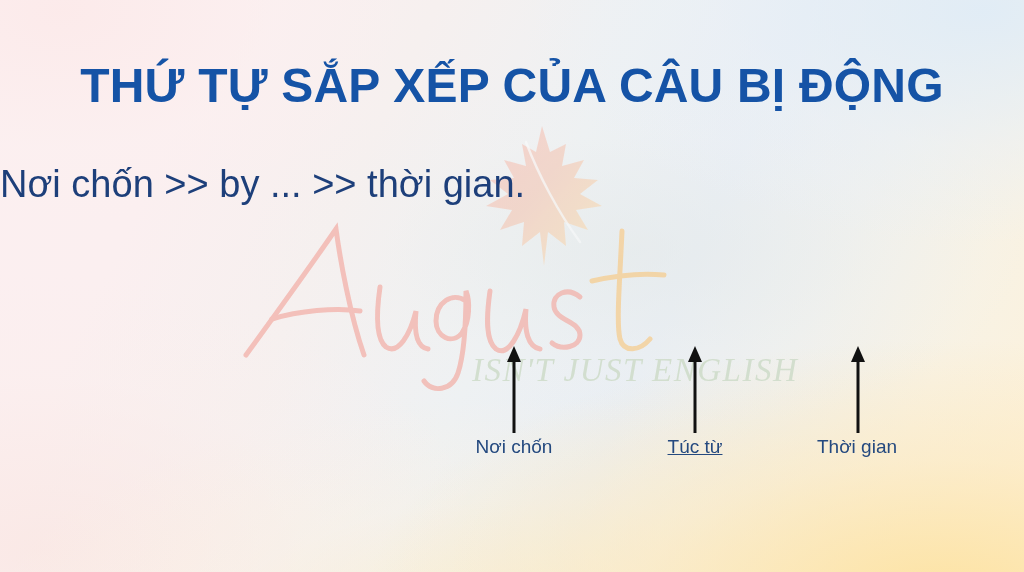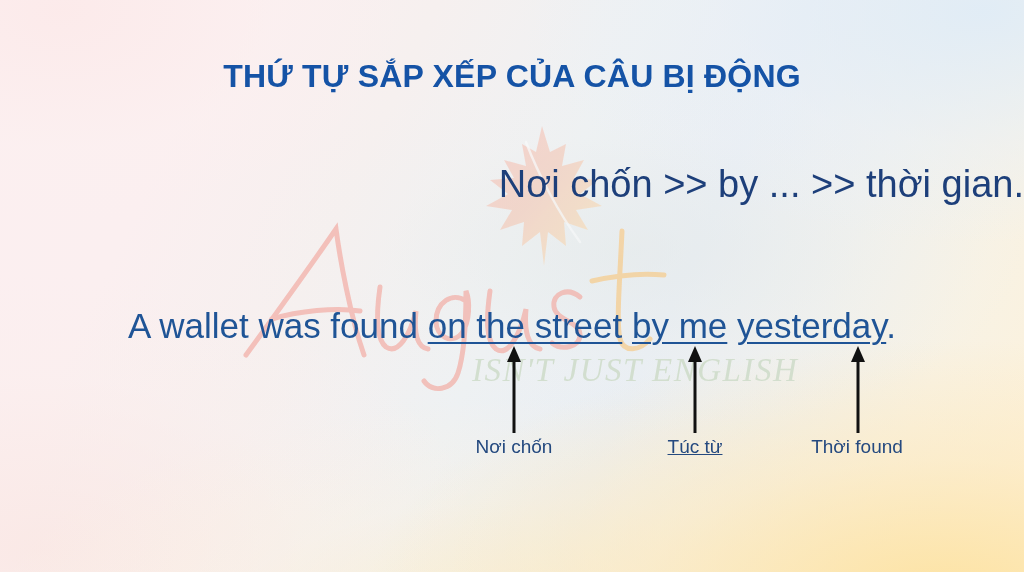--- a/index.html
+++ b/index.html
@@ -68,30 +68,30 @@
     opacity:0.85;
     white-space:nowrap;
     font-weight:400;
   }
 
   
   .title {
     position:absolute;
     left:0; right:0; top:58px;
     text-align:center;
-    font-size:32px;
+    font-size:48px;
     font-weight:700;
     letter-spacing:0.2px;
     color:#1553a6;
     white-space:nowrap;
   }
   .subtitle {
     position:absolute;
     left:0; right:0; top:163px;
-    text-align:right;
+    text-align:left;
     font-size:38px;
     font-weight:400;
     color:#1d3f7a;
     white-space:nowrap;
   }
   .sentence {
     position:absolute;
     left:0; right:0; top:306px;
     text-align:center;
     font-size:35px;
@@ -171,21 +171,20 @@
       </g>
     </svg>
   </div>
 
   <div class="wm-tagline">ISN'T JUST ENGLISH</div>
 
   <div class="title">THỨ TỰ SẮP XẾP CỦA CÂU BỊ ĐỘNG</div>
 
   <div class="subtitle">Nơi chốn &gt;&gt; by ... &gt;&gt; thời gian.</div>
 
-  <div class="sentence"><span>A wallet was found </span><span class="u">on the street</span><span> </span><span class="u">by me</span><span> </span><span class="u">yesterday</span><span>.</span></div>
 
   <div class="arrow a1">
     <svg width="18" height="88" viewBox="0 0 18 88" aria-hidden="true">
       <line x1="9" y1="88" x2="9" y2="14" stroke="#111111" stroke-width="3"></line>
       <polygon points="9,1 2,17 16,17" fill="#111111"></polygon>
     </svg>
   </div>
   <div class="arrow a2">
     <svg width="18" height="88" viewBox="0 0 18 88" aria-hidden="true">
       <line x1="9" y1="88" x2="9" y2="14" stroke="#111111" stroke-width="3"></line>
@@ -194,15 +193,15 @@
   </div>
   <div class="arrow a3">
     <svg width="18" height="88" viewBox="0 0 18 88" aria-hidden="true">
       <line x1="9" y1="88" x2="9" y2="14" stroke="#111111" stroke-width="3"></line>
       <polygon points="9,1 2,17 16,17" fill="#111111"></polygon>
     </svg>
   </div>
 
   <div class="alabel l1">Nơi chốn</div>
   <div class="alabel l2">Túc từ</div>
-  <div class="alabel l3">Thời found</div>
+  <div class="alabel l3">Thời gian</div>
 
 </div>
 
 </body></html>

